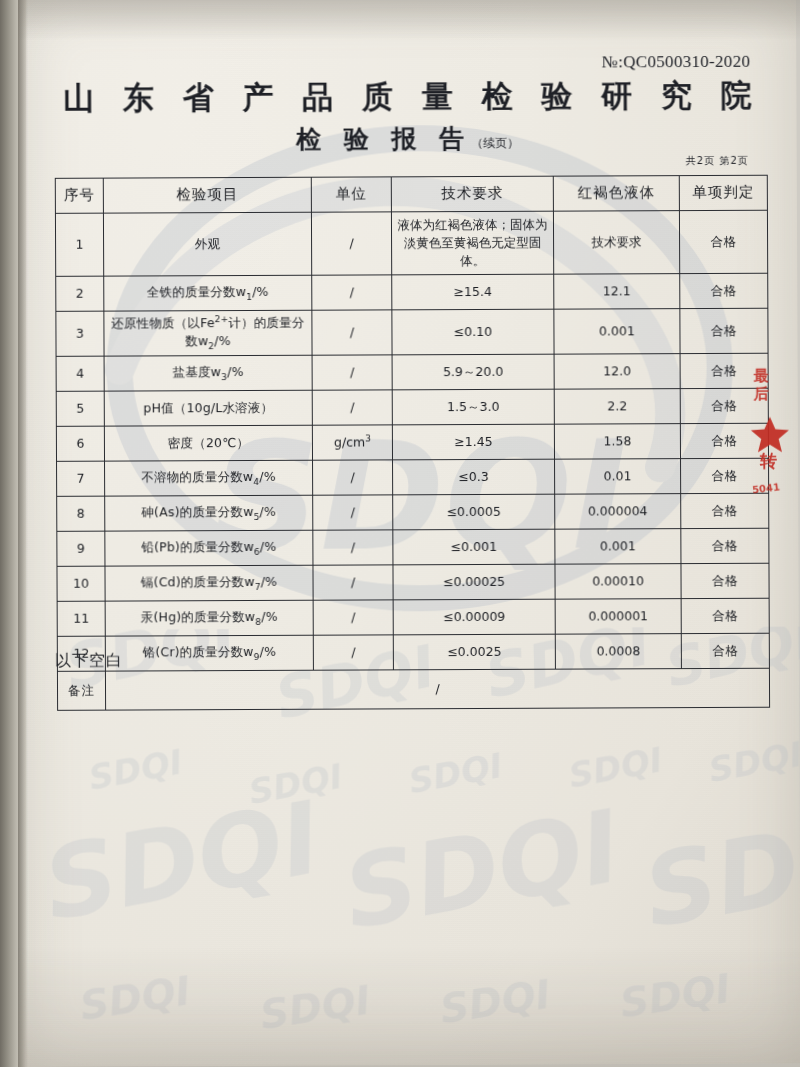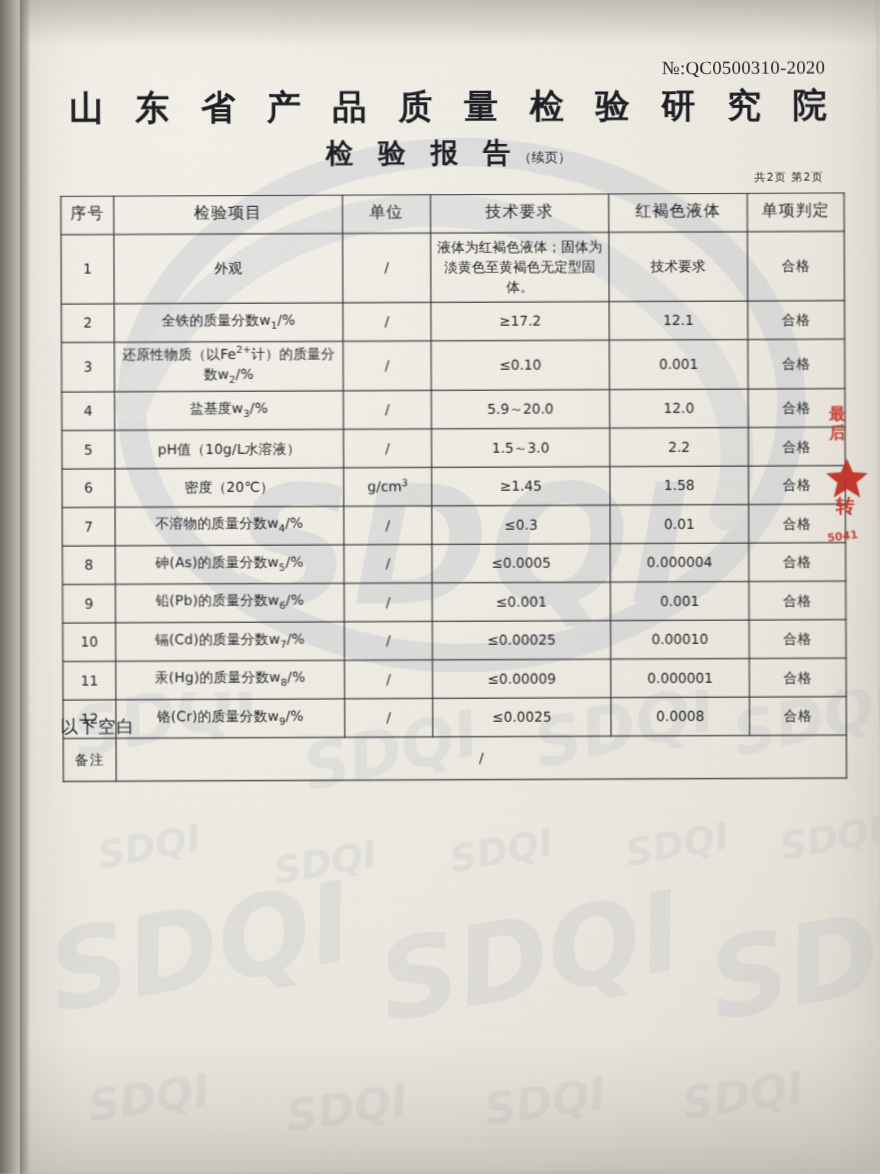--- a/index.html
+++ b/index.html
@@ -324,21 +324,21 @@
               <td class="r-item">外观</td>
               <td class="r-unit">/</td>
               <td class="r-req req-multiline">液体为红褐色液体；固体为淡黄色至黄褐色无定型固体。</td>
               <td class="r-res">技术要求</td>
               <td class="r-ver">合格</td>
             </tr>
             <tr>
               <td class="r-no">2</td>
               <td class="r-item">全铁的质量分数w<sub>1</sub>/%</td>
               <td class="r-unit">/</td>
-              <td class="r-req">≥17.2</td>
+              <td class="r-req">≥15.4</td>
               <td class="r-res">12.1</td>
               <td class="r-ver">合格</td>
             </tr>
             <tr>
               <td class="r-no">3</td>
               <td class="r-item">还原性物质（以Fe<sup>2+</sup>计）的质量分数w<sub>2</sub>/%</td>
               <td class="r-unit">/</td>
               <td class="r-req">≤0.10</td>
               <td class="r-res">0.001</td>
               <td class="r-ver">合格</td>

